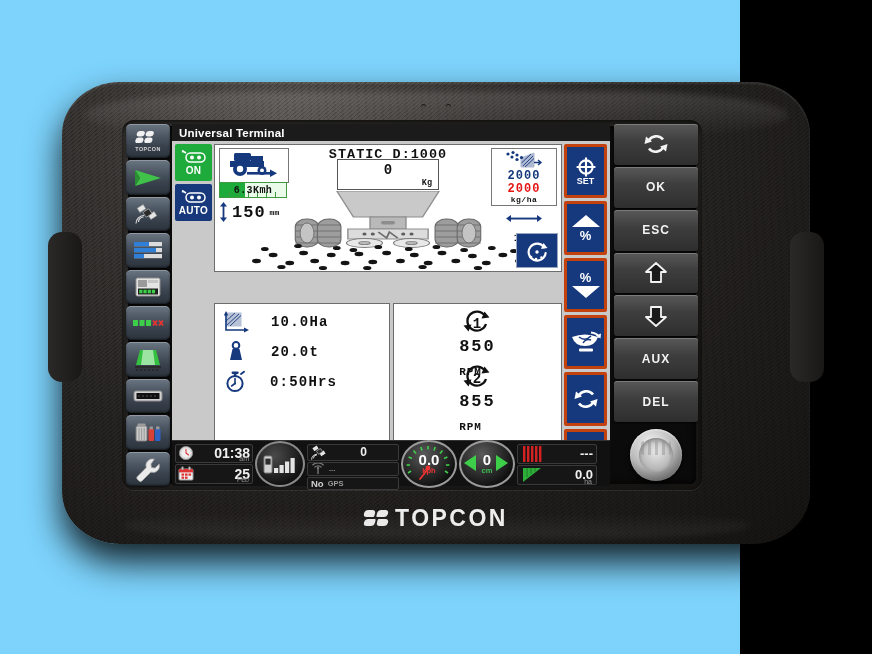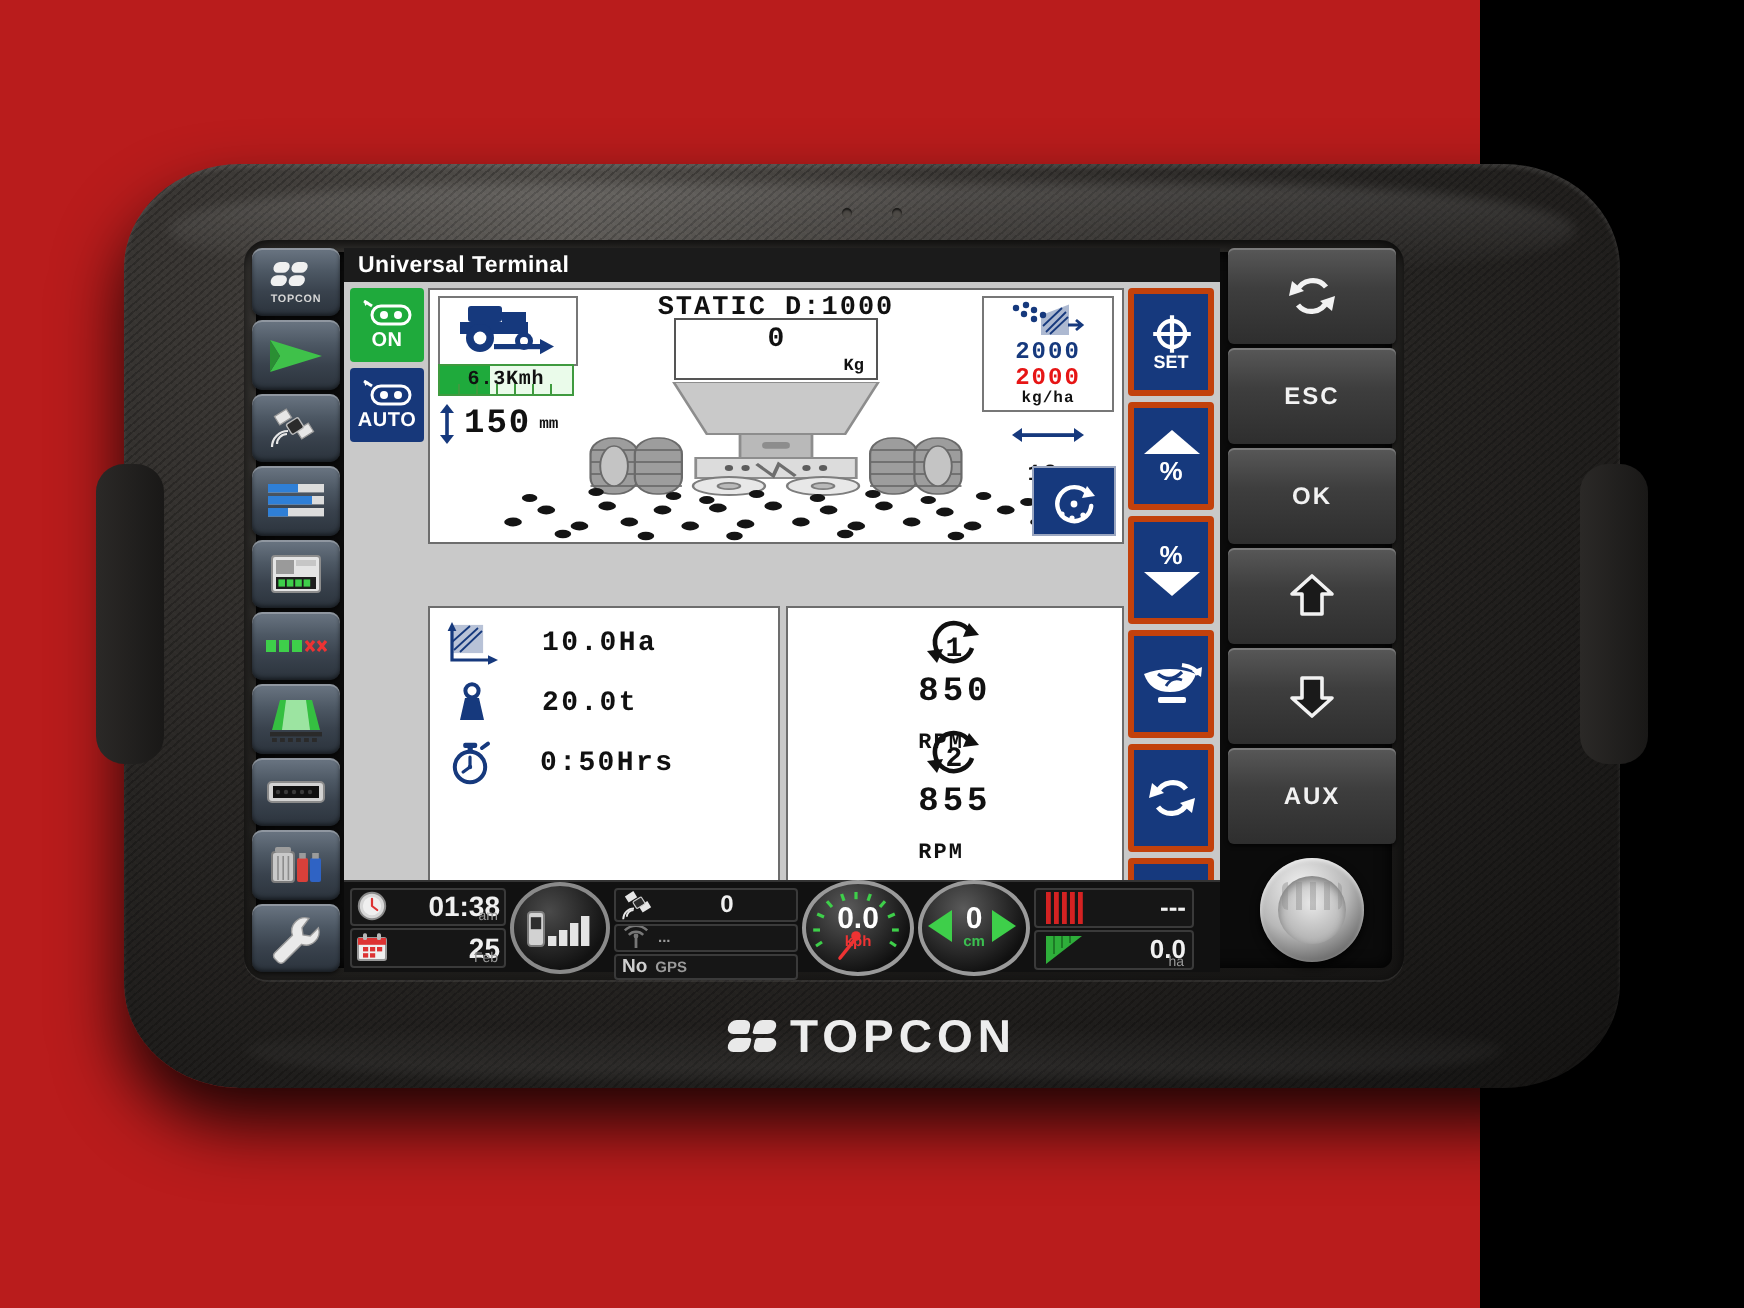--- a/index.html
+++ b/index.html
@@ -1,17 +1,17 @@
 <!DOCTYPE html>
 <html><head>
 <meta charset="utf-8">
 <style>
   html,body{margin:0;padding:0;background:#000;}
   body{width:872px;height:654px;overflow:hidden;font-family:"Liberation Sans",sans-serif;}
-  #root{position:relative;width:740px;height:654px;background:#b91c1c;}
+  #root{position:relative;width:740px;height:654px;background:#7dd3fc;}
 
   
   .shell{
     position:absolute;left:62px;top:82px;width:748px;height:462px;
     border-radius:58px/52px;
     background:
       radial-gradient(ellipse at 30% 8%, #56534f 0%, #3a3734 26%, #262422 55%, #141312 100%);
     box-shadow:0 18px 34px rgba(0,0,0,.85), inset 0 2px 2px rgba(255,255,255,.10);
   }
   .shell:before{
@@ -812,43 +812,46 @@
         <div class="hwbtn">
           <svg width="26" height="24" viewBox="0 0 26 24">
             <path d="M20,7.5 a8.5,8.5 0 0 0 -14.5,2" fill="none" stroke="#f2f2f2" stroke-width="2.6"></path>
             <polygon points="3,4.5 9,9.5 1.5,12" fill="#f2f2f2"></polygon>
             <path d="M6,16.5 a8.5,8.5 0 0 0 14.5,-2" fill="none" stroke="#f2f2f2" stroke-width="2.6"></path>
             <polygon points="23,19.5 17,14.5 24.5,12" fill="#f2f2f2"></polygon>
           </svg>
         </div>
 
         <div class="hwbtn">
+          <span>OK</span>
+        </div>
+
+        <div class="hwbtn">
           <span>ESC</span>
-        </div>
-
-        <div class="hwbtn">
-          <span>OK</span>
         </div>
 
         <div class="hwbtn">
           <svg width="24" height="24" viewBox="0 0 24 24">
             <path d="M12,2 L22,11 H17 V21 H7 V11 H2 Z" fill="#1a1a1a" stroke="#f2f2f2" stroke-width="1.8" stroke-linejoin="round"></path>
           </svg>
         </div>
 
         <div class="hwbtn">
           <svg width="24" height="24" viewBox="0 0 24 24">
             <path d="M12,22 L22,13 H17 V3 H7 V13 H2 Z" fill="#1a1a1a" stroke="#f2f2f2" stroke-width="1.8" stroke-linejoin="round"></path>
           </svg>
         </div>
 
         <div class="hwbtn">
           <span>AUX</span>
         </div>
 
+        <div class="hwbtn">
+          <span>DEL</span>
+        </div>
 
         <div class="knobwrap">
           <div class="knob">
             <div class="grip"></div>
           </div>
         </div>
       </div>
     </div>
 
     <div class="brand">

